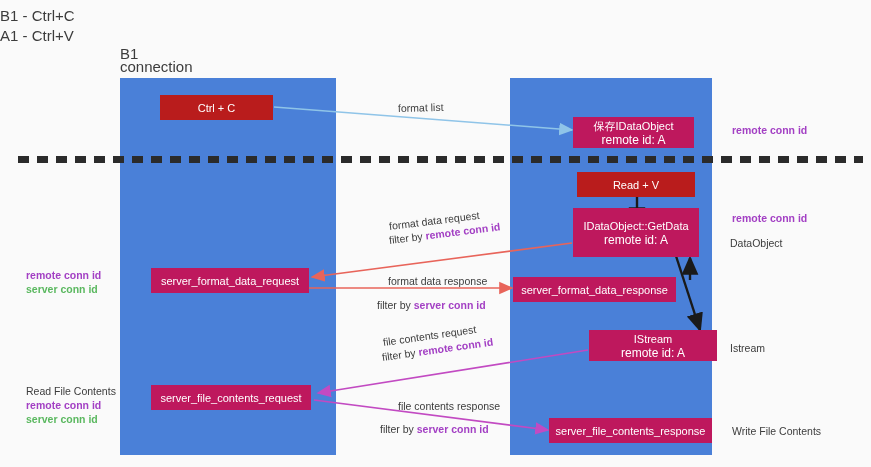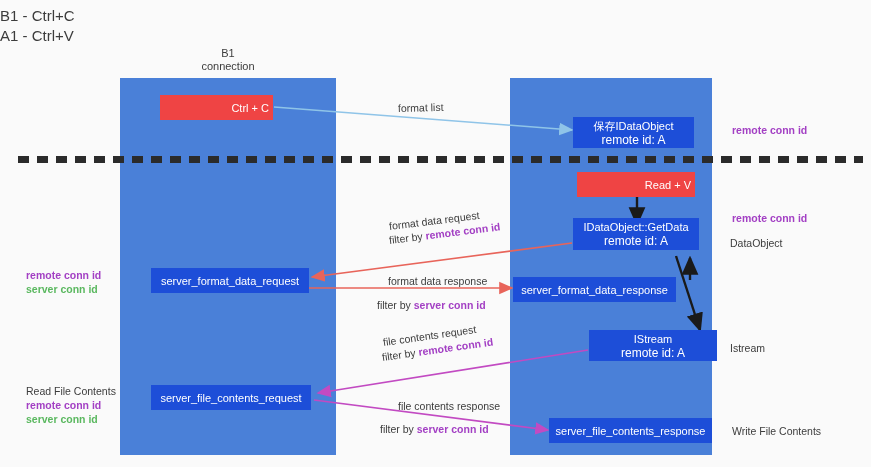--- a/index.html
+++ b/index.html
@@ -27,22 +27,21 @@
     width: 871px;
     height: 467px;
     pointer-events: none;
   }
   .lane {
     position: absolute;
     background: #4a80d8;
   }
   .lane-header {
     position: absolute;
-    text-align: center;
-    font-size: 11px;
+    font-size: 15px;
     line-height: 13px;
     color: #3c3c3c;
     white-space: pre-line;
   }
   .title {
     position: absolute;
     left: 0;
     top: 6px;
     width: 871px;
     text-align: left;
@@ -57,22 +56,22 @@
     flex-direction: column;
     align-items: center;
     justify-content: center;
     text-align: center;
     color: #ffffff;
     font-size: 11px;
     line-height: 14px;
     box-sizing: border-box;
     padding: 2px 4px;
   }
-  .node.green { background: #ef4444; align-items: flex-end; }
-  .node.orange { background: #1d4ed8; }
+  .node.green { background: #b91c1c; }
+  .node.orange { background: #be185d; }
   .node .l2 { font-size: 12px; }
   .edge-label {
     position: absolute;
     font-size: 10.5px;
     line-height: 14px;
     color: #3c3c3c;
     white-space: nowrap;
     transform-origin: left center;
   }
   .edge-label .hl-purple { color: #a340c4; font-weight: bold; }
@@ -159,21 +158,21 @@
 
   <div class="node orange" style="left:573px; top:117px; width:121px; height:31px;">
     <span>保存IDataObject</span>
     <span class="l2">remote id: A</span>
   </div>
 
   <div class="node green" style="left:577px; top:172px; width:118px; height:25px;">
     <span>Read + V</span>
   </div>
 
-  <div class="node orange" style="left:573px; top:218px; width:126px; height:32px;">
+  <div class="node orange" style="left:573px; top:208px; width:126px; height:49px;">
     <span>IDataObject::GetData</span>
     <span class="l2">remote id: A</span>
   </div>
 
   <div class="node orange" style="left:151px; top:268px; width:158px; height:25px;">
     <span>server_format_data_request</span>
   </div>
 
   <div class="node orange" style="left:513px; top:277px; width:163px; height:25px;">
     <span>server_format_data_response</span>

